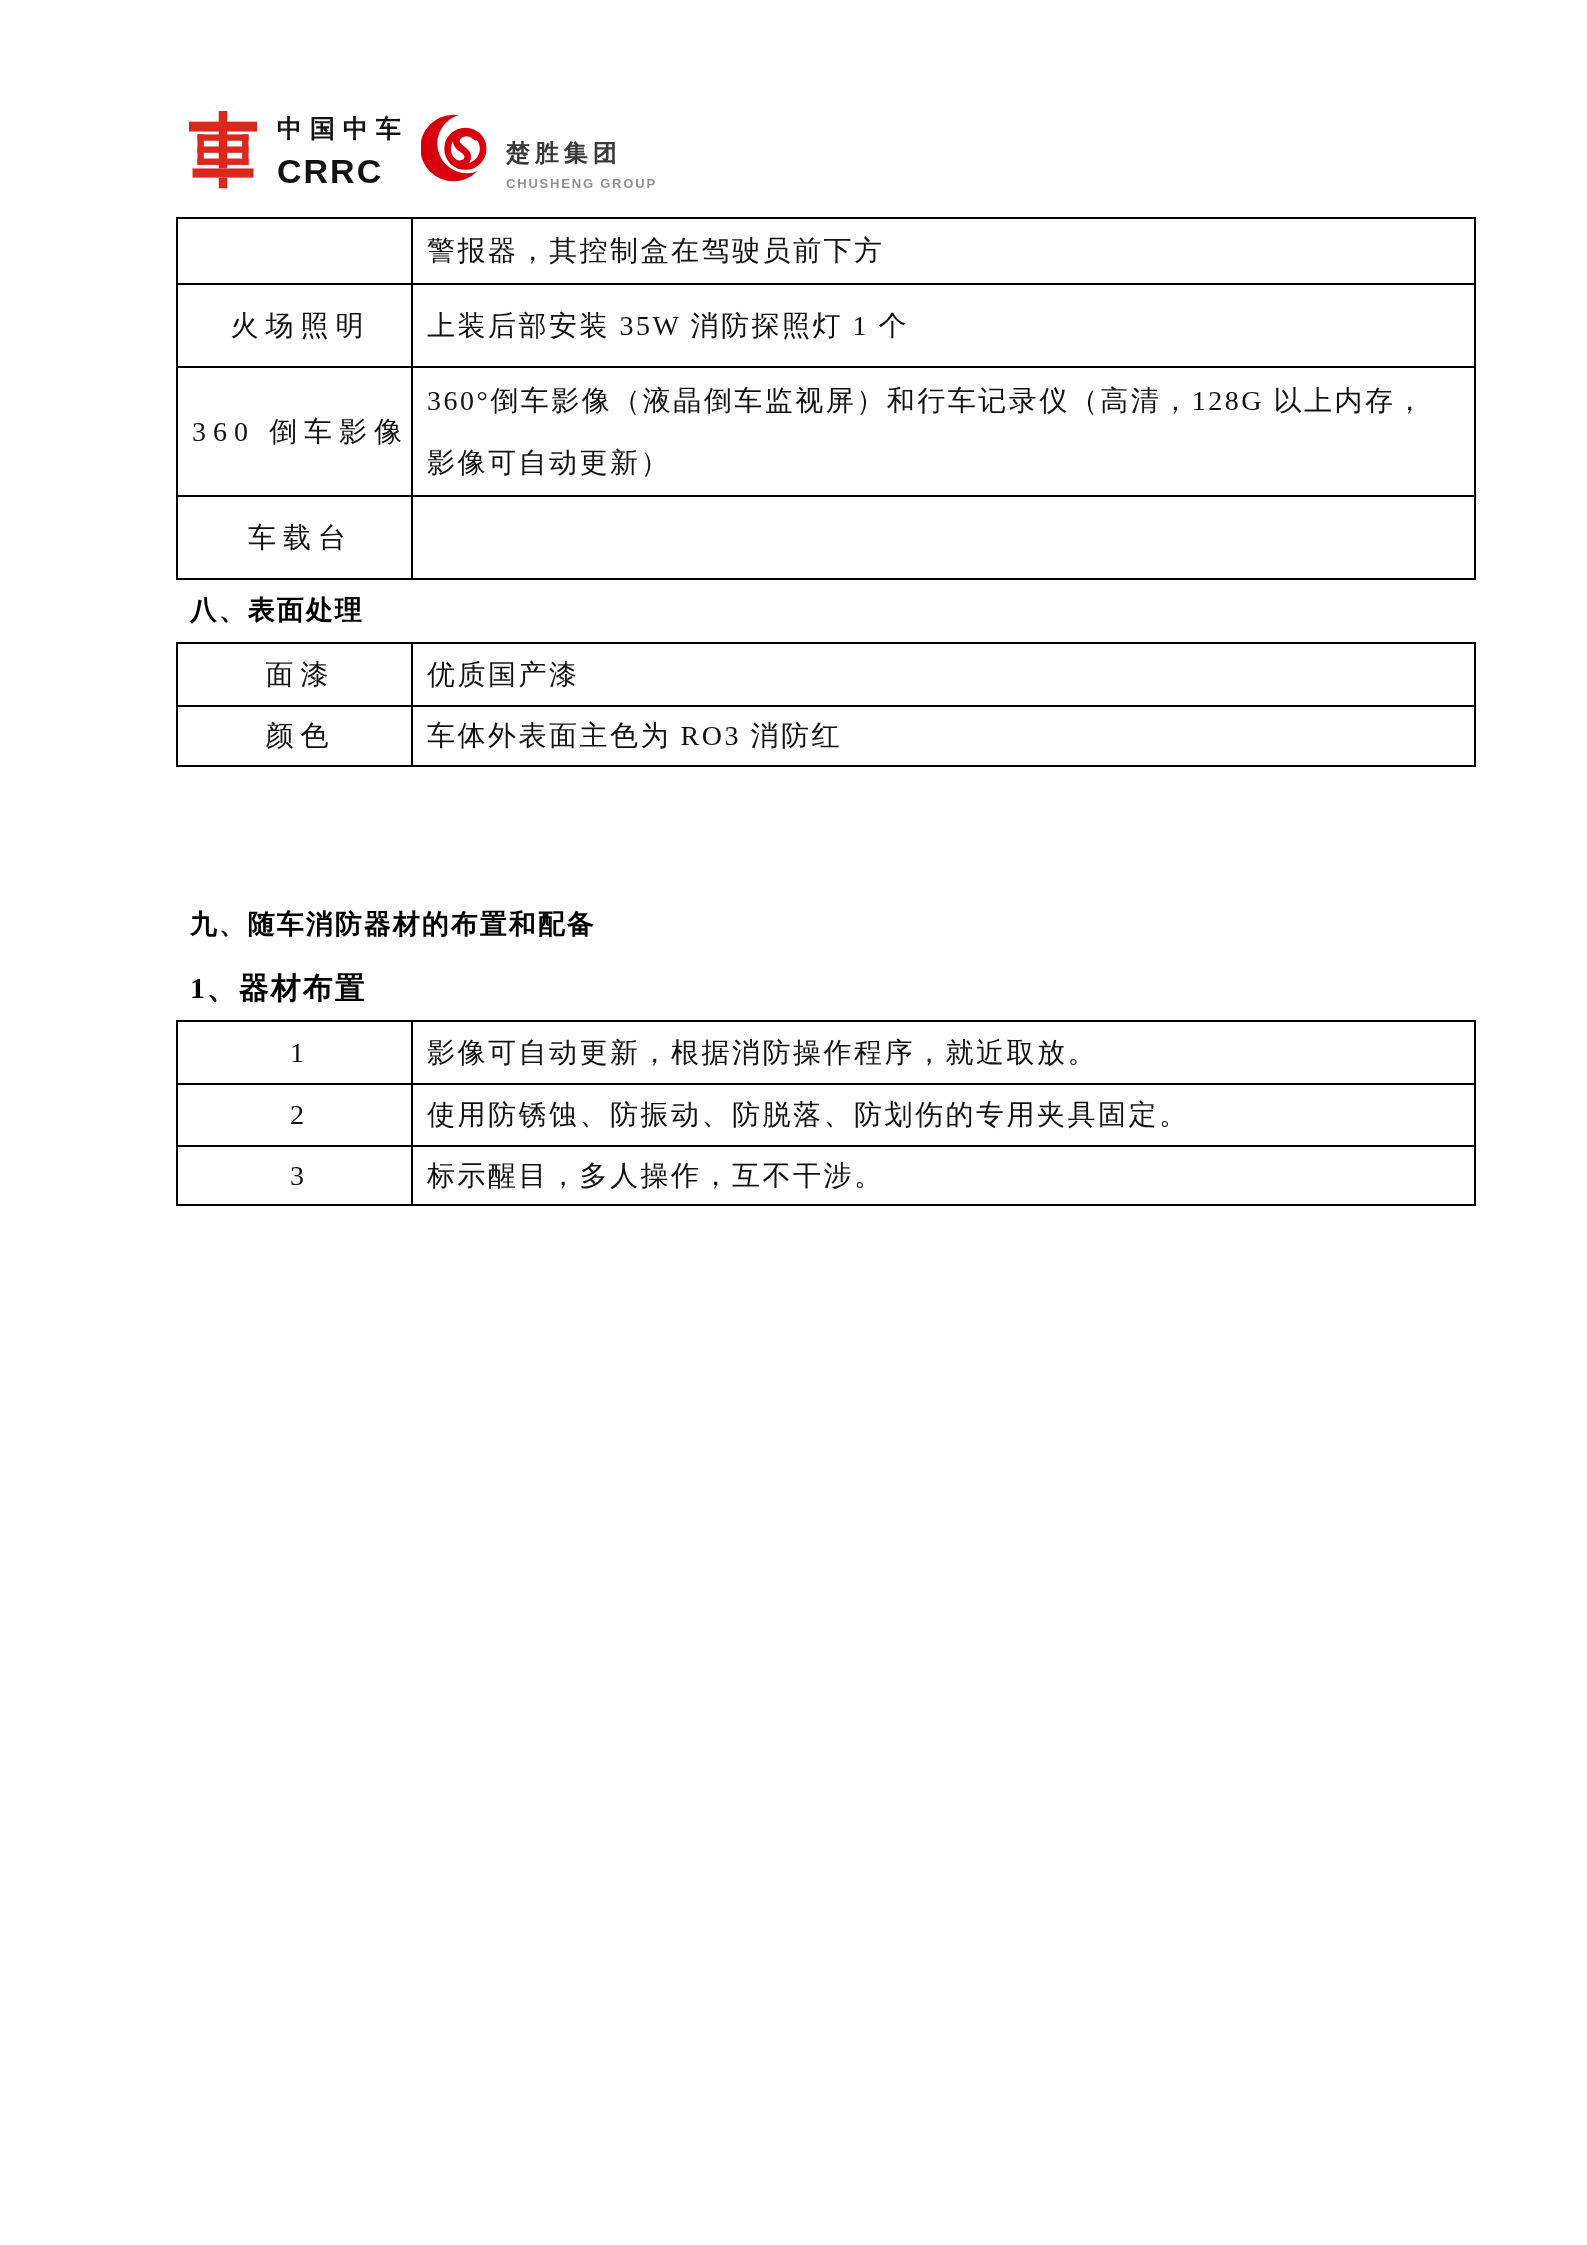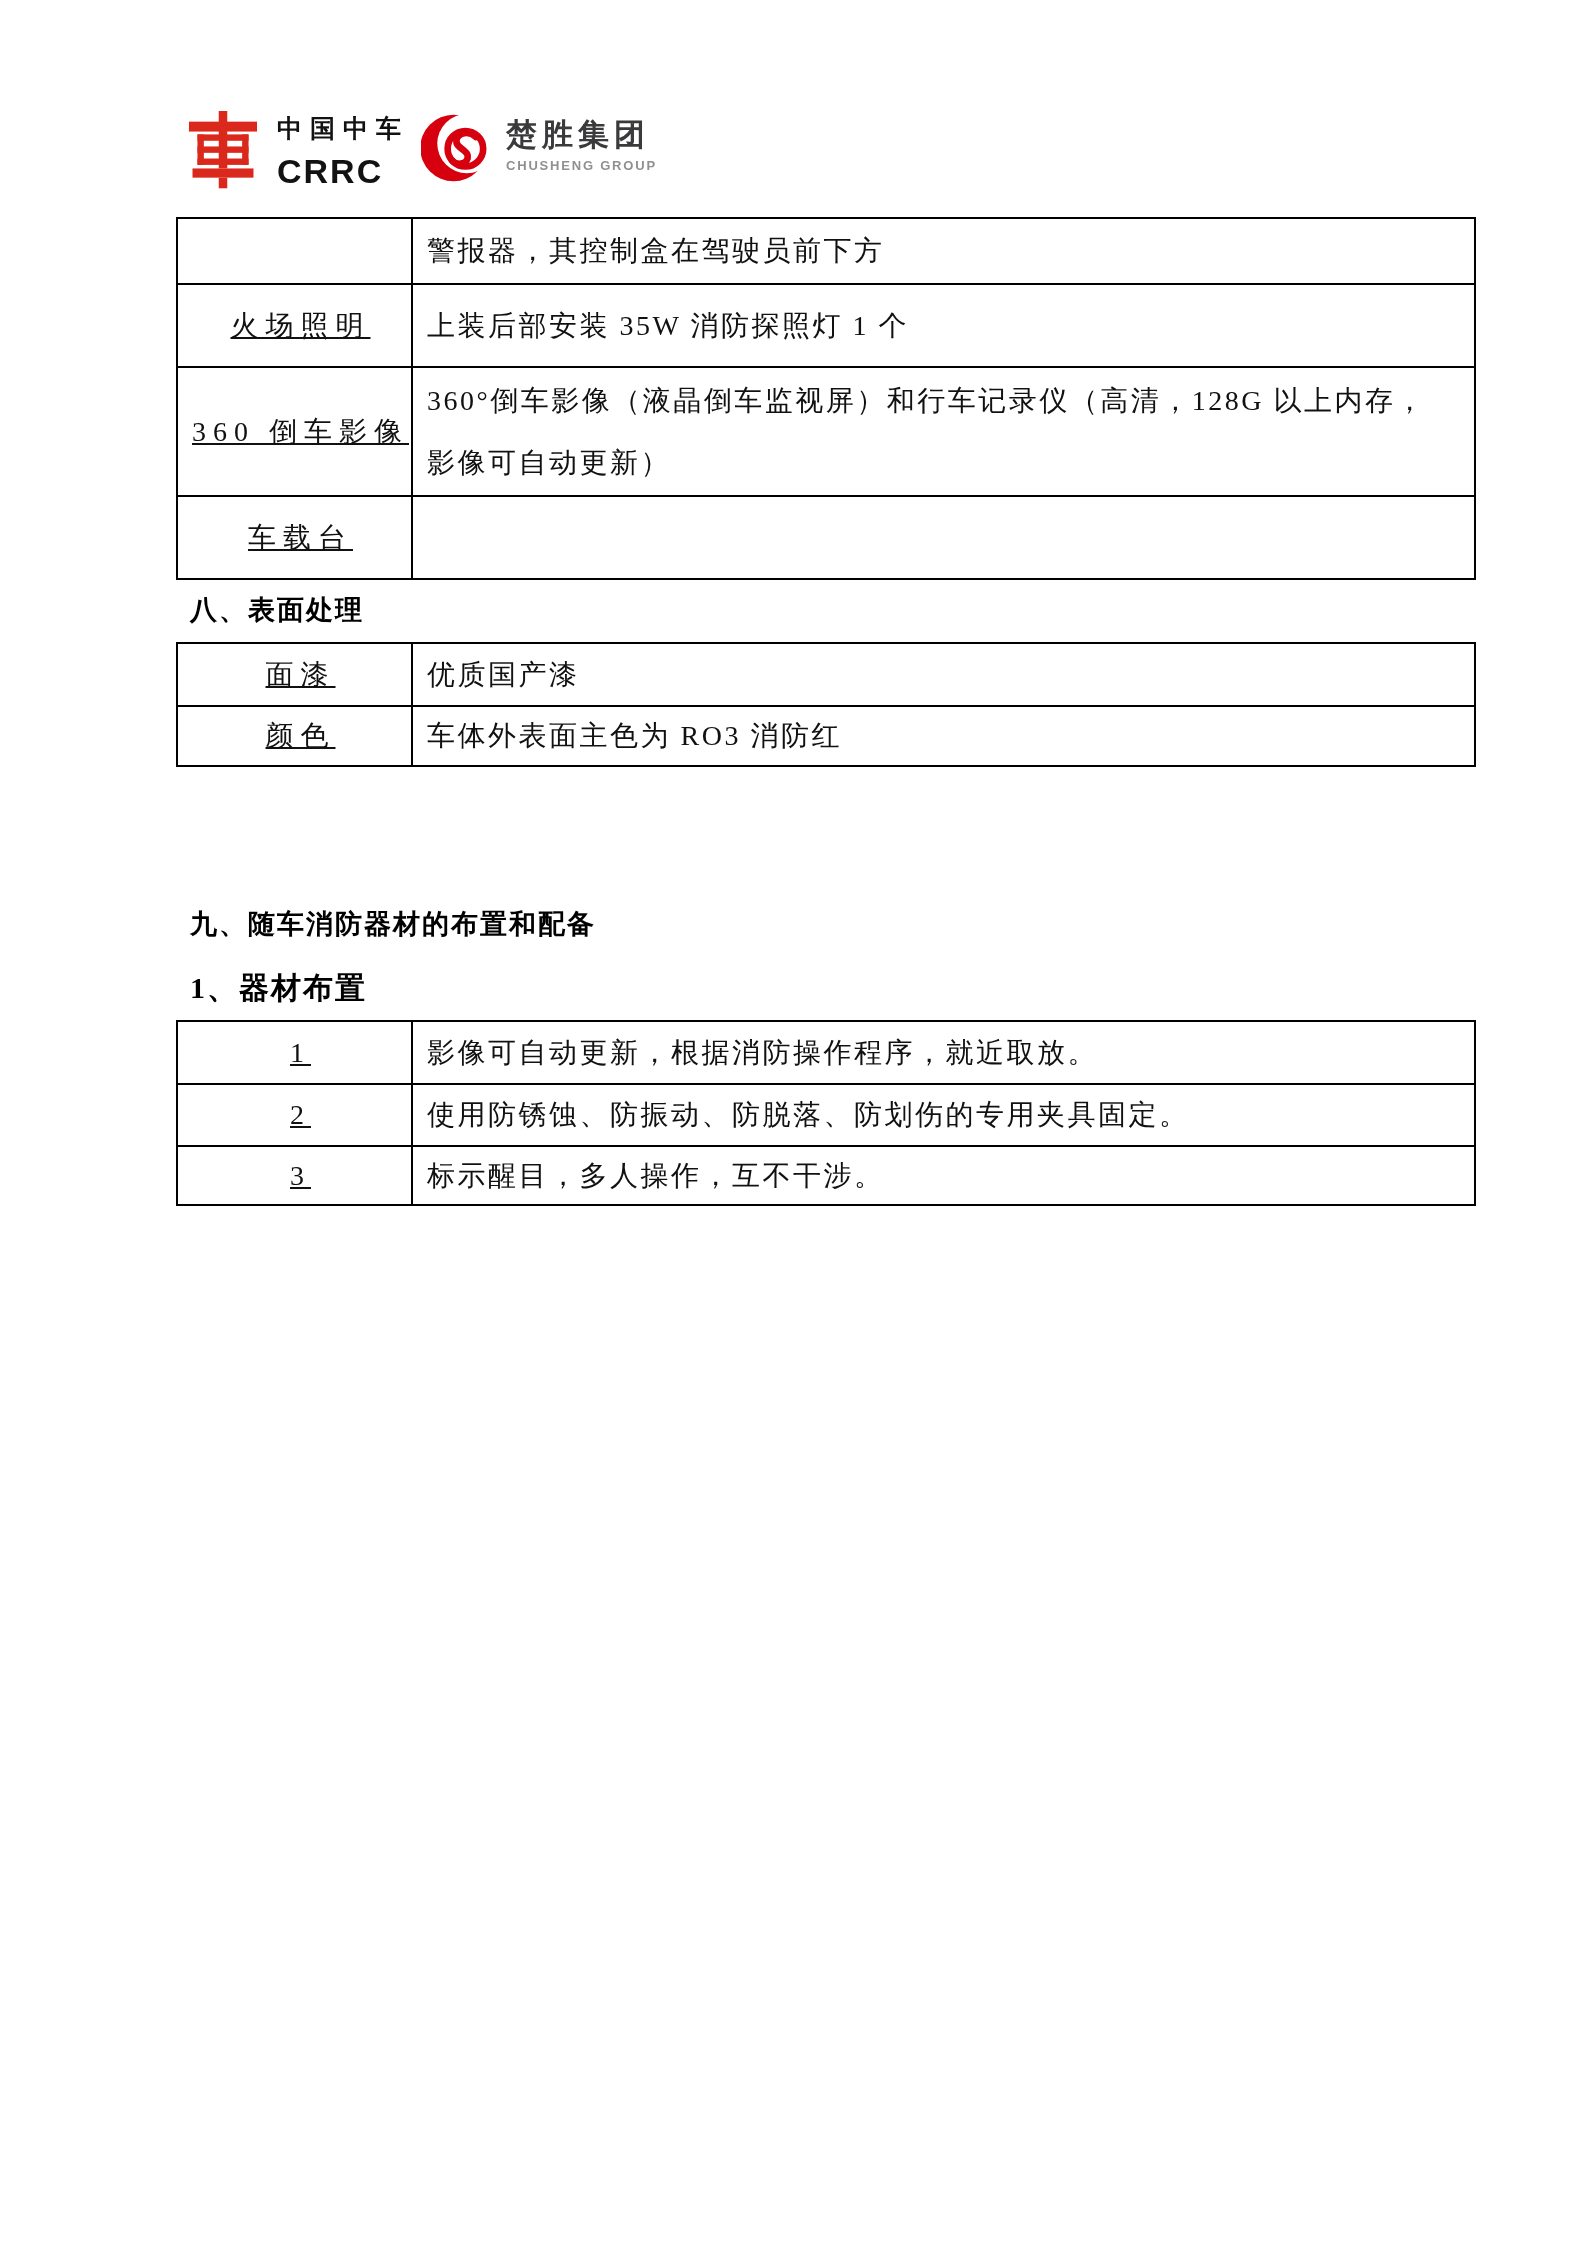--- a/index.html
+++ b/index.html
@@ -10,31 +10,31 @@
   }
 
   
   .logo-row { position:absolute; left:0; top:0; width:100%; height:210px; }
   .crrc-mark { position:absolute; left:187px; top:111px; width:72px; height:78px; }
   .crrc-text { position:absolute; left:277px; top:114px; font-family:"Liberation Sans","DejaVu Sans",sans-serif; color:#121212; }
   .crrc-cn { font-size:25px; font-weight:bold; letter-spacing:8px; line-height:28px; white-space:nowrap; }
   .crrc-en { font-size:34px; font-weight:900; letter-spacing:2px; line-height:34px; margin-top:12px; white-space:nowrap; }
   .cs-mark { position:absolute; left:421px; top:110px; width:74px; height:76px; }
   .cs-text { position:absolute; left:506px; top:118px; font-family:"Liberation Sans","DejaVu Sans",sans-serif; }
-  .cs-cn { font-size:31px; font-weight:bold; letter-spacing:5px; color:#3a3a3c; line-height:34px; white-space:nowrap; }
+  .cs-cn { font-size:24px; font-weight:bold; letter-spacing:5px; color:#3a3a3c; line-height:34px; white-space:nowrap;margin-top:18px; }
   .cs-en { font-size:13px; font-weight:bold; letter-spacing:1.8px; color:#8f9092; margin-top:6px; white-space:nowrap; }
 
   
   .tbl { position:absolute; left:176px; width:1300px; border:2px solid #000; box-sizing:border-box; background:#fff; }
   .trow { display:flex; border-top:2px solid #000; box-sizing:border-box; }
   .trow:first-child { border-top:none; }
   .tlabel {
     flex:0 0 235px; width:235px; border-right:2px solid #000; box-sizing:border-box;
     display:flex; align-items:center; justify-content:center;
-    font-size:28px; letter-spacing:7px; padding-left:12px; text-align:center;text-decoration:underline;
+    font-size:28px; letter-spacing:7px; padding-left:12px; text-align:center;
   }
   .tvalue {
     flex:1 1 auto; box-sizing:border-box; display:flex; align-items:center;
     padding:0 34px 0 14px; font-size:28px; letter-spacing:2.5px;
   }
   .tvalue > span { display:block; width:100%; white-space:pre-line; line-height:62px; }
   .h64 { height:64px; } .h83 { height:83px; } .h129 { height:129px; }
   .h61 { height:61px; } .h60 { height:60px; } .h62 { height:62px; } .h59 { height:59px; }
   #table1 { top:217px; }
   #table2 { top:642px; }

